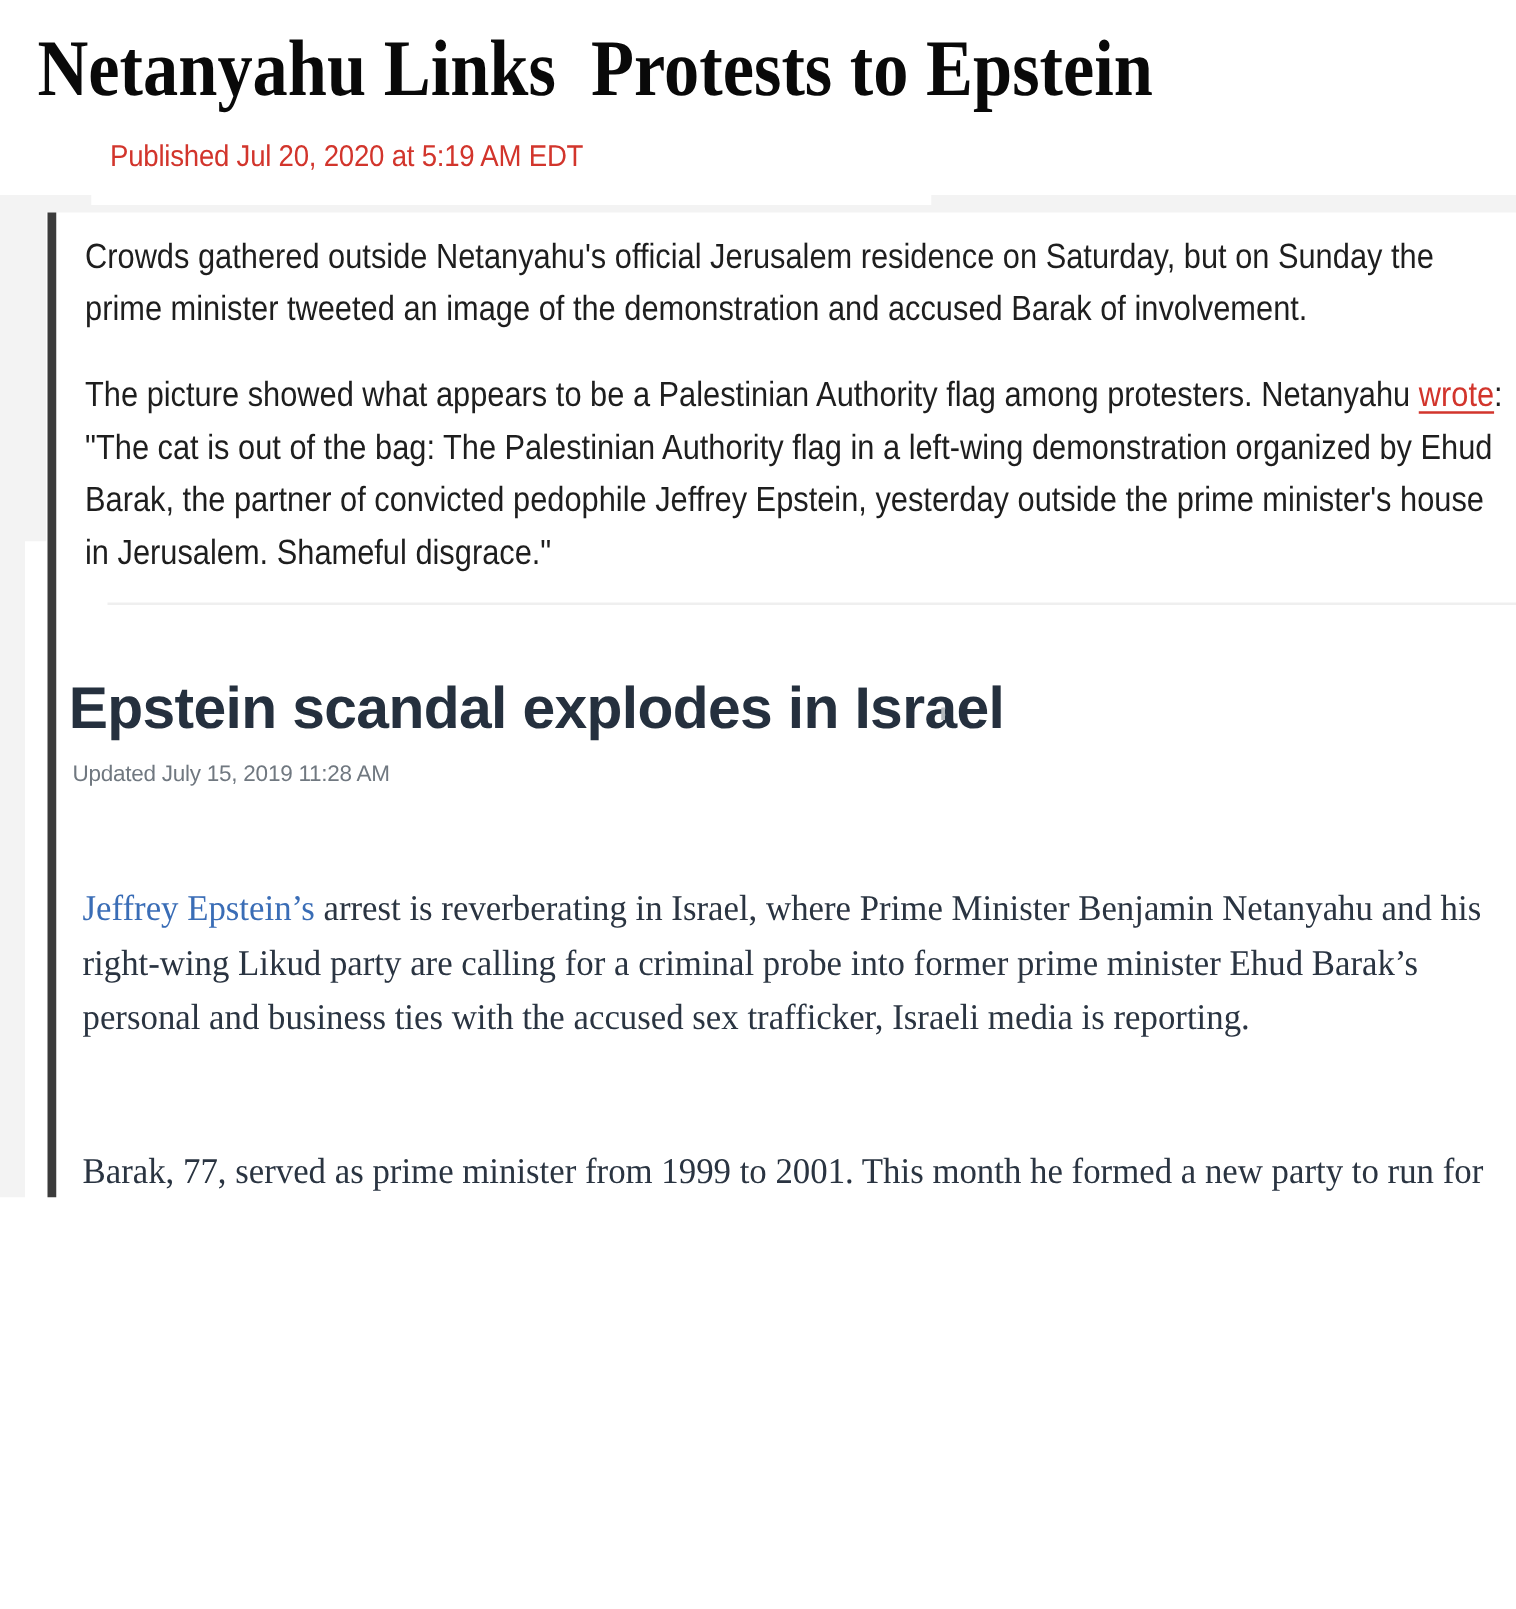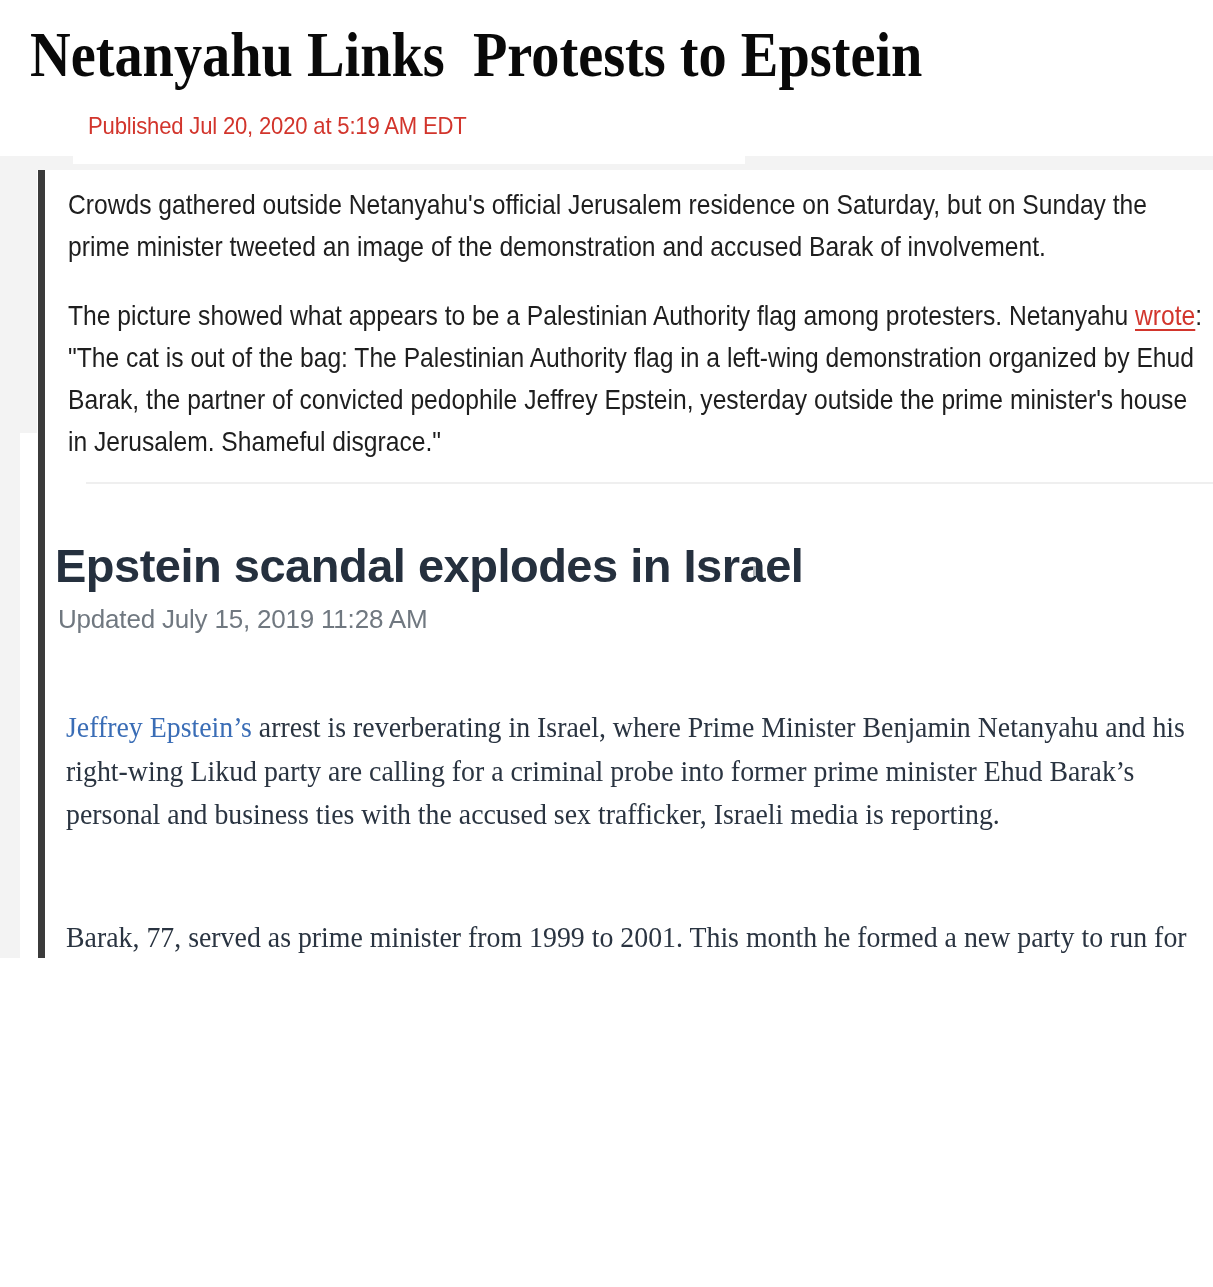--- a/index.html
+++ b/index.html
@@ -114,21 +114,21 @@
   }
   .headline2-tick {
     position: absolute;
     left: 753px; top: 566px;
     width: 3px; height: 10px;
     background: #b4b8bc;
   }
   .updated {
     position: absolute;
     left: 58px; top: 607px;
-    font-size: 26px;
+    font-size: 18px;
     line-height: 25px;
     color: #707880;
     letter-spacing: -0.2px;
     white-space: nowrap;
   }
 
   .serif-p1 { position: absolute; left: 66px; top: 706px; }
   .serif-p2 { position: absolute; left: 66px; top: 916px; }
   .serif-cond {
     width: 1190px;

